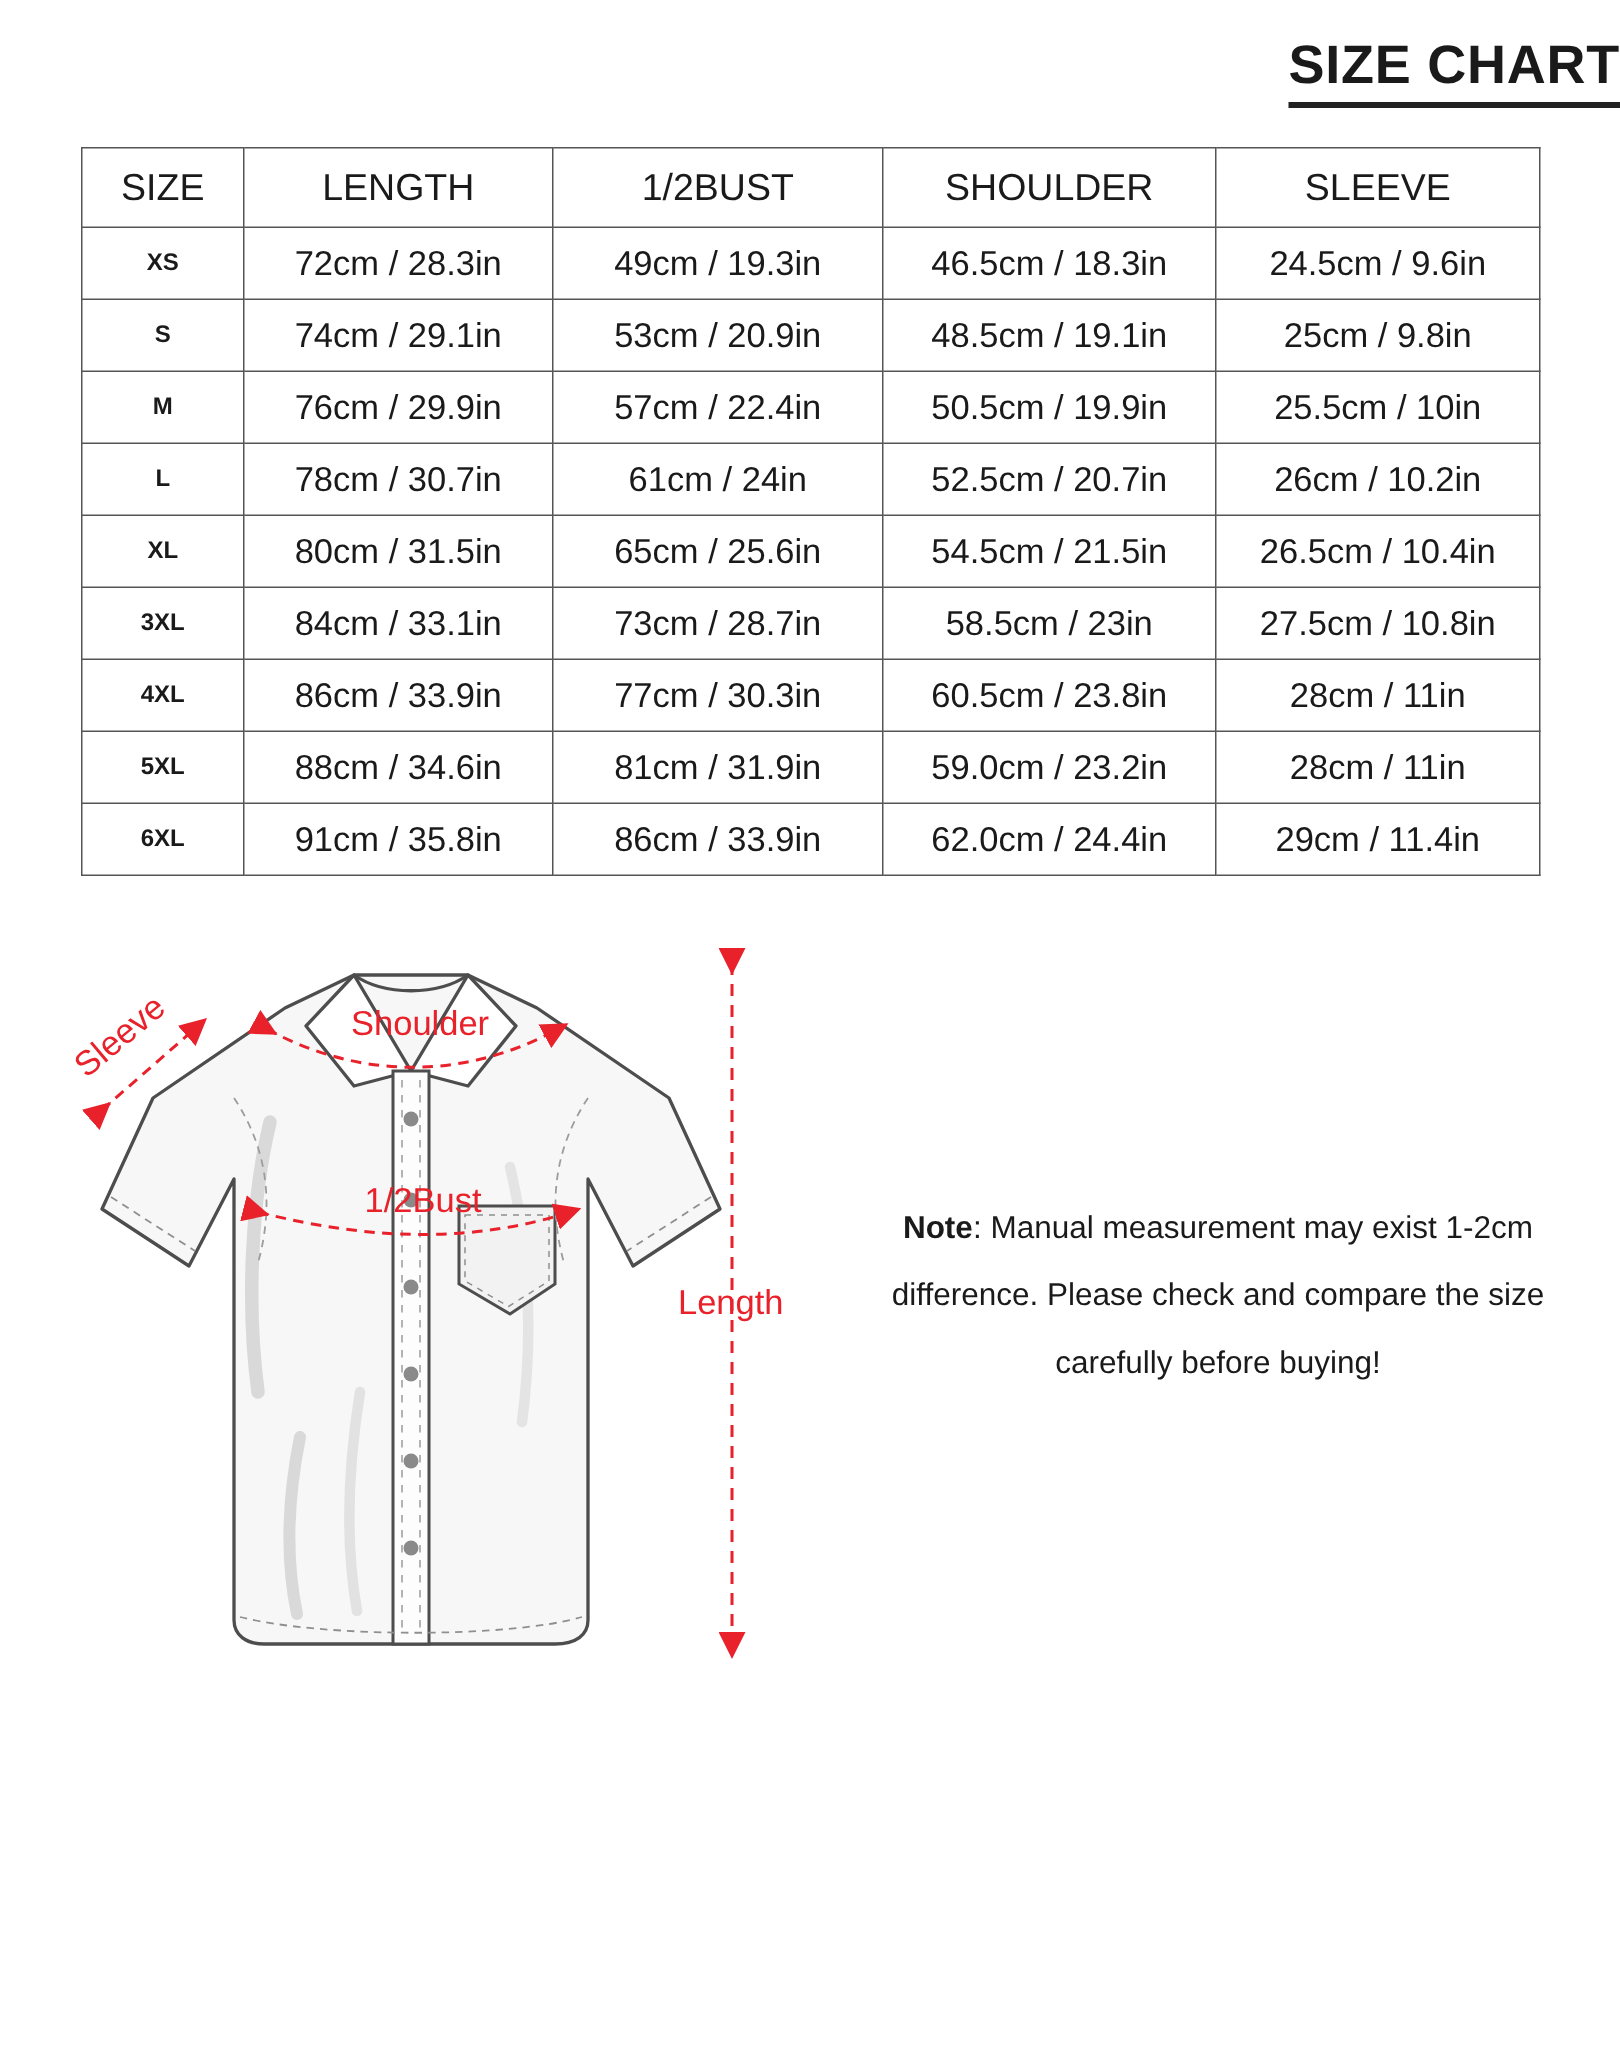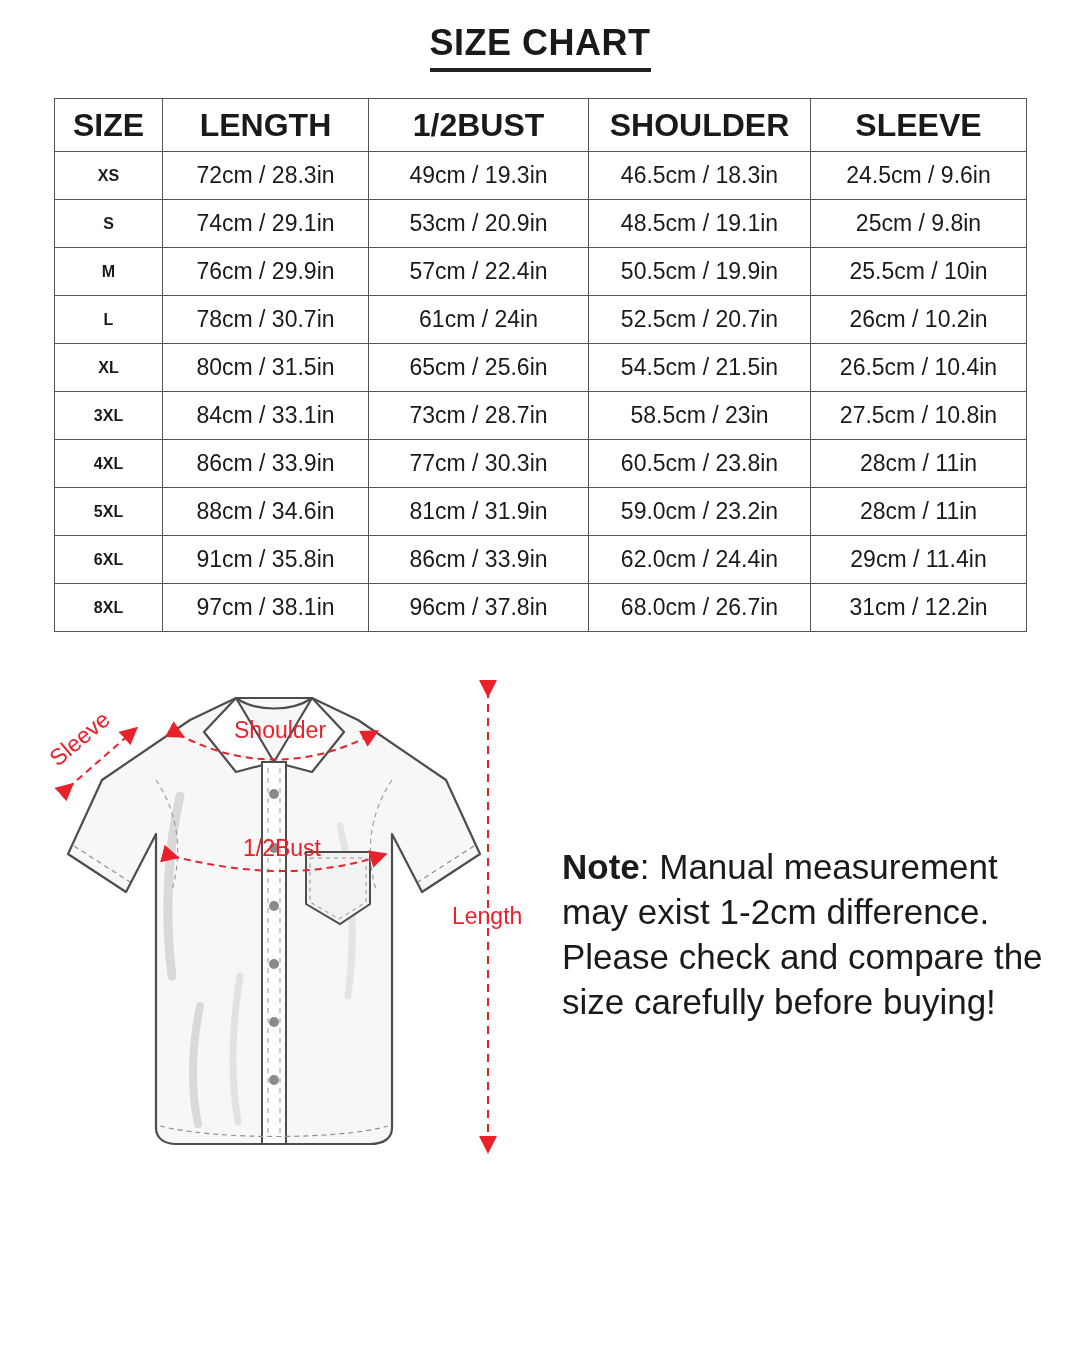--- a/index.html
+++ b/index.html
@@ -11,21 +11,21 @@
     width: 1080px;
     height: 1369px;
     font-family: "Liberation Sans", sans-serif;
     color: #1a1a1a;
     position: relative;
     overflow: hidden;
   }
 
   
   .title-wrap {
-    text-align: center;
+    text-align: right;
     padding-top: 22px;
   }
   .title {
     display: inline-block;
     font-size: 36px;
     font-weight: bold;
     letter-spacing: 0.5px;
     border-bottom: 4px solid #222;
     padding-bottom: 4px;
   }
@@ -43,22 +43,22 @@
   table.size-table td {
     border: 1px solid #555;
     text-align: center;
     font-size: 23px;
     color: #1a1a1a;
     height: 47px;
     padding: 0 2px;
     white-space: nowrap;
   }
   table.size-table th {
-    font-size: 32px;
-    font-weight: bold;
+    font-size: 25px;
+    font-weight: normal;
     height: 52px;
   }
   table.size-table col.c-size { width: 108px; }
   table.size-table col.c-len  { width: 206px; }
   table.size-table col.c-bust { width: 220px; }
   table.size-table col.c-sh   { width: 222px; }
   table.size-table col.c-sl   { width: 216px; }
   table.size-table td.size-cell {
     font-weight: bold;
     font-size: 16px;
@@ -79,23 +79,24 @@
   }
   .shirt-area svg {
     display: block;
   }
 
   .note {
     position: absolute;
     left: 562px;
     top: 168px;
     width: 500px;
-    font-size: 35px;
+    font-size: 21px;
     line-height: 45px;
     color: #1a1a1a;
+    text-align: center;
   }
   .note b { font-weight: bold; }
 
   .label-red {
     fill: #e8212a;
     font-family: "Liberation Sans", sans-serif;
   }
 </style>
 </head>
 <body>
@@ -178,27 +179,20 @@
         <td>81cm / 31.9in</td>
         <td>59.0cm / 23.2in</td>
         <td>28cm / 11in</td>
       </tr>
       <tr>
         <td class="size-cell">6XL</td>
         <td>91cm / 35.8in</td>
         <td>86cm / 33.9in</td>
         <td>62.0cm / 24.4in</td>
         <td>29cm / 11.4in</td>
-      </tr>
-      <tr>
-        <td class="size-cell">8XL</td>
-        <td>97cm / 38.1in</td>
-        <td>96cm / 37.8in</td>
-        <td>68.0cm / 26.7in</td>
-        <td>31cm / 12.2in</td>
       </tr>
     </tbody>
   </table>
 </div>
 
 <div class="lower">
 
   <div class="shirt-area">
     <svg width="520" height="510" viewBox="0 0 520 510" xmlns="http://www.w3.org/2000/svg">
       <defs>

